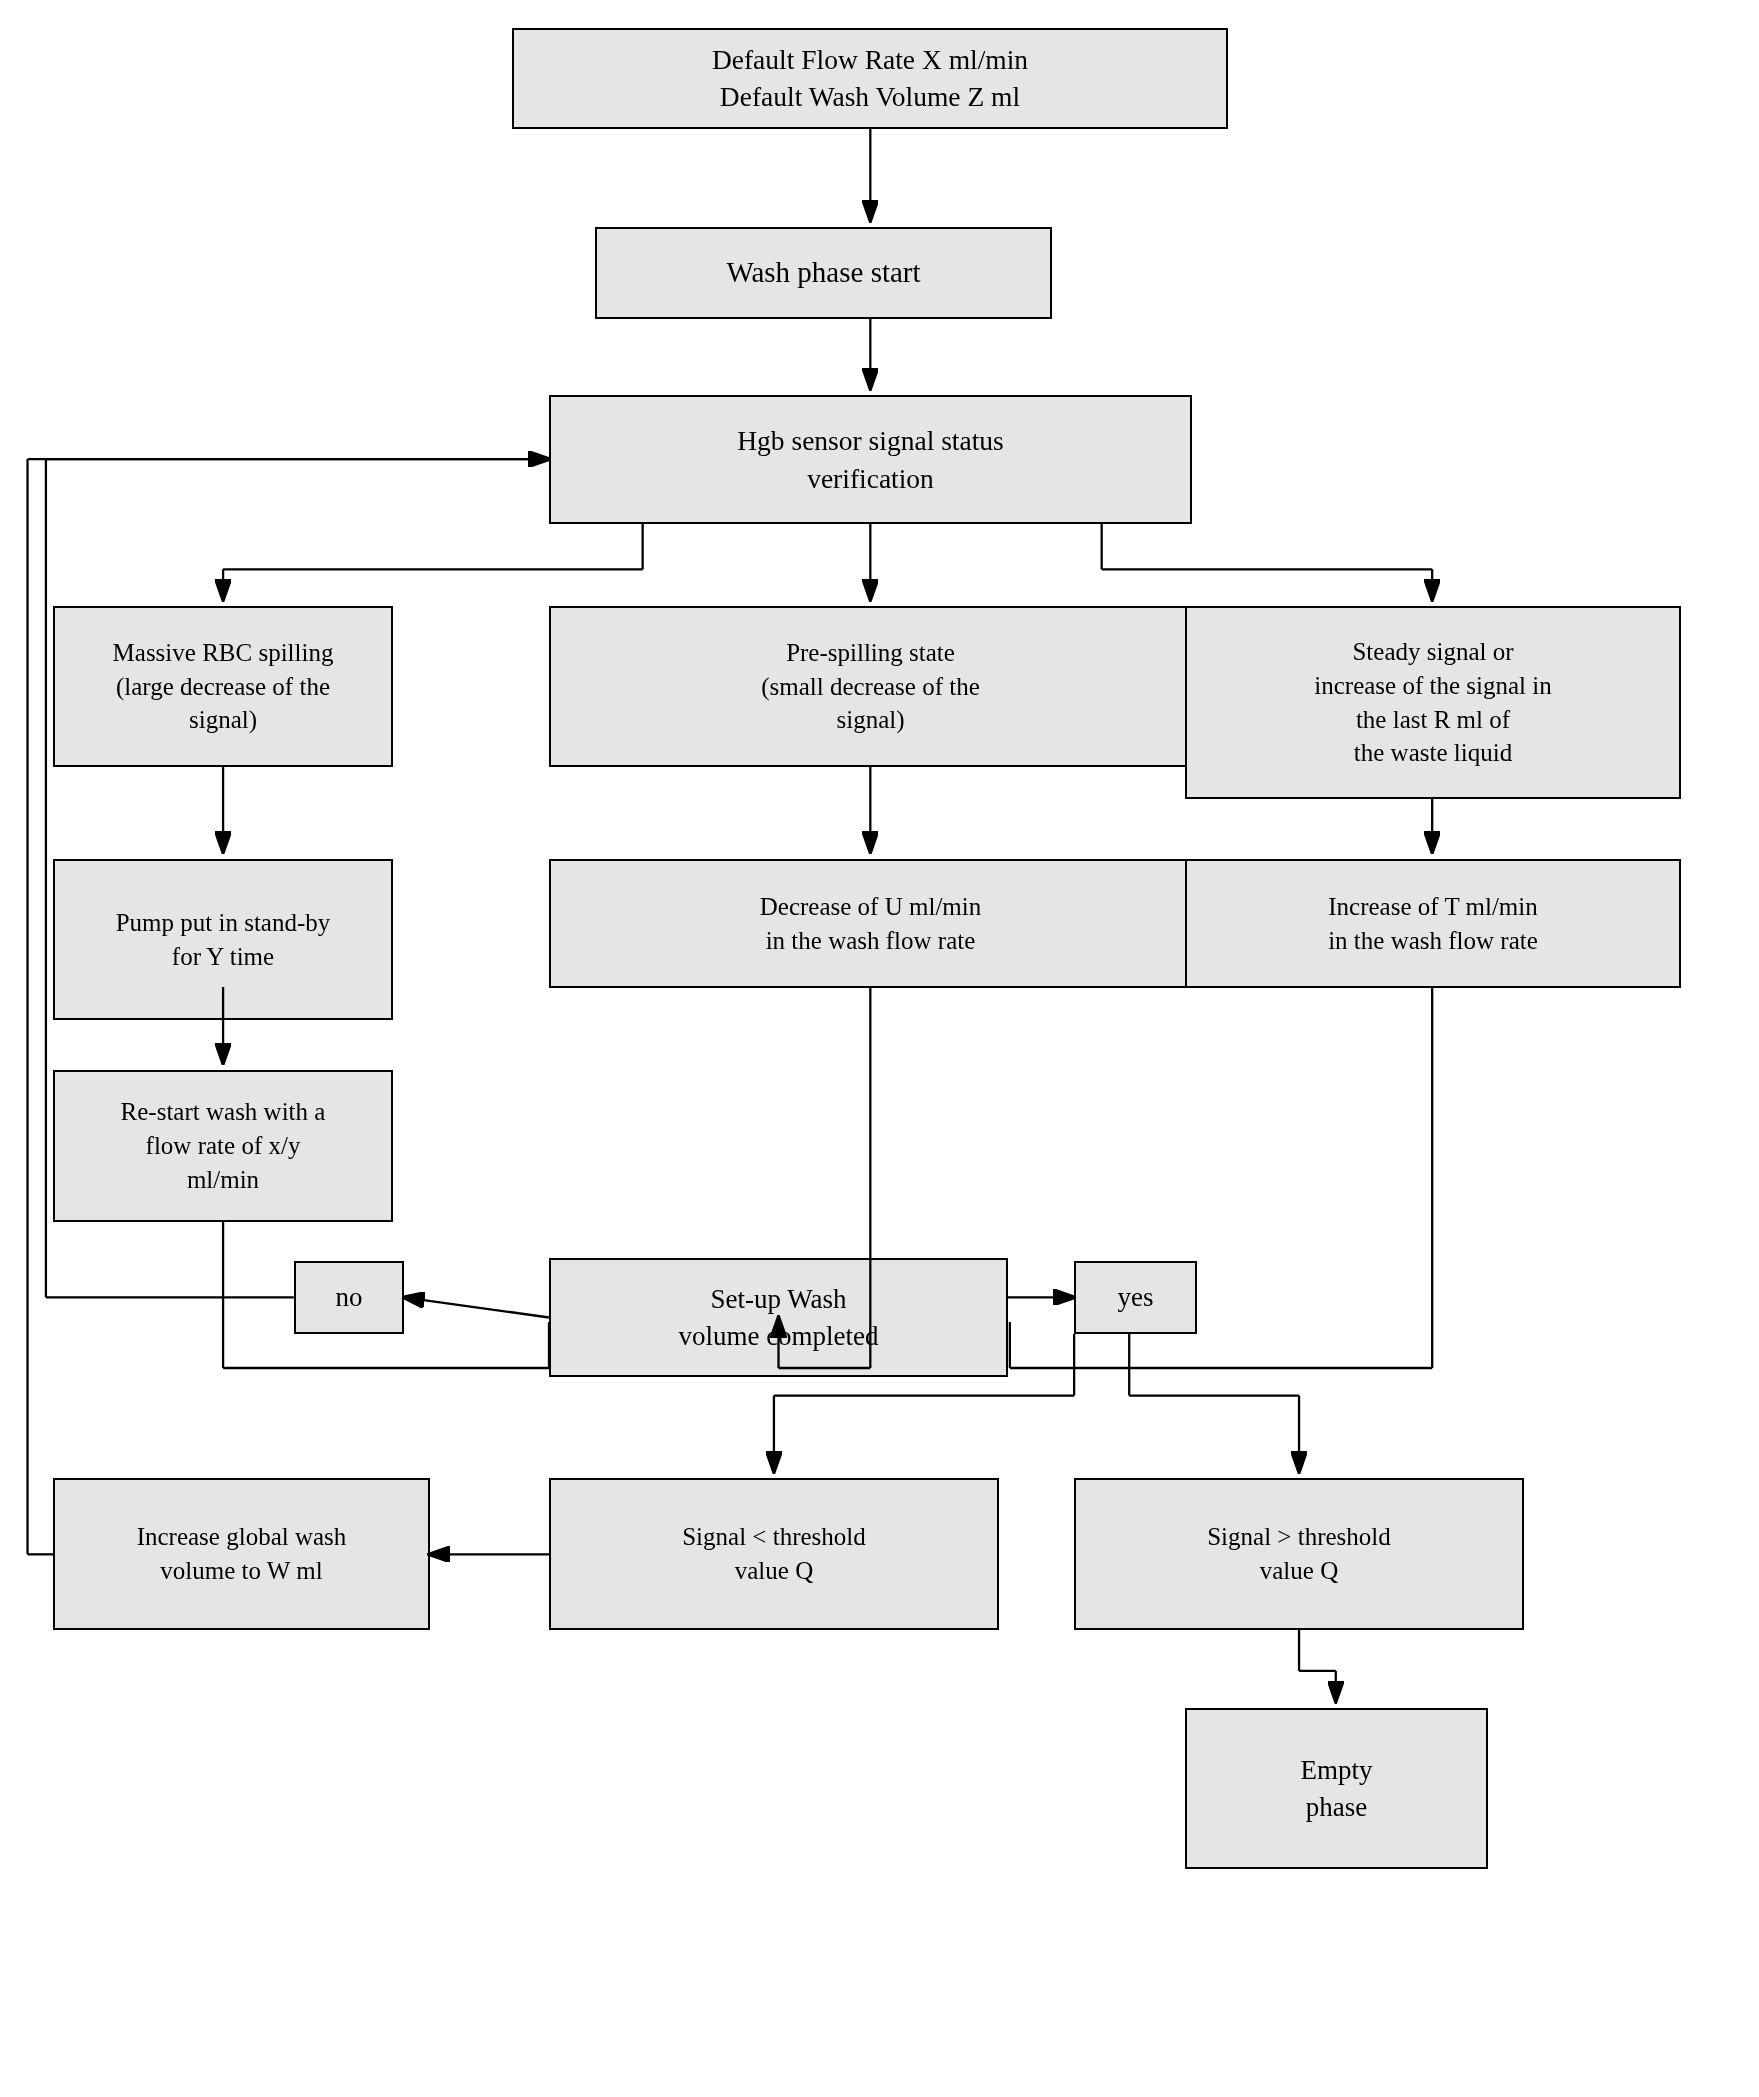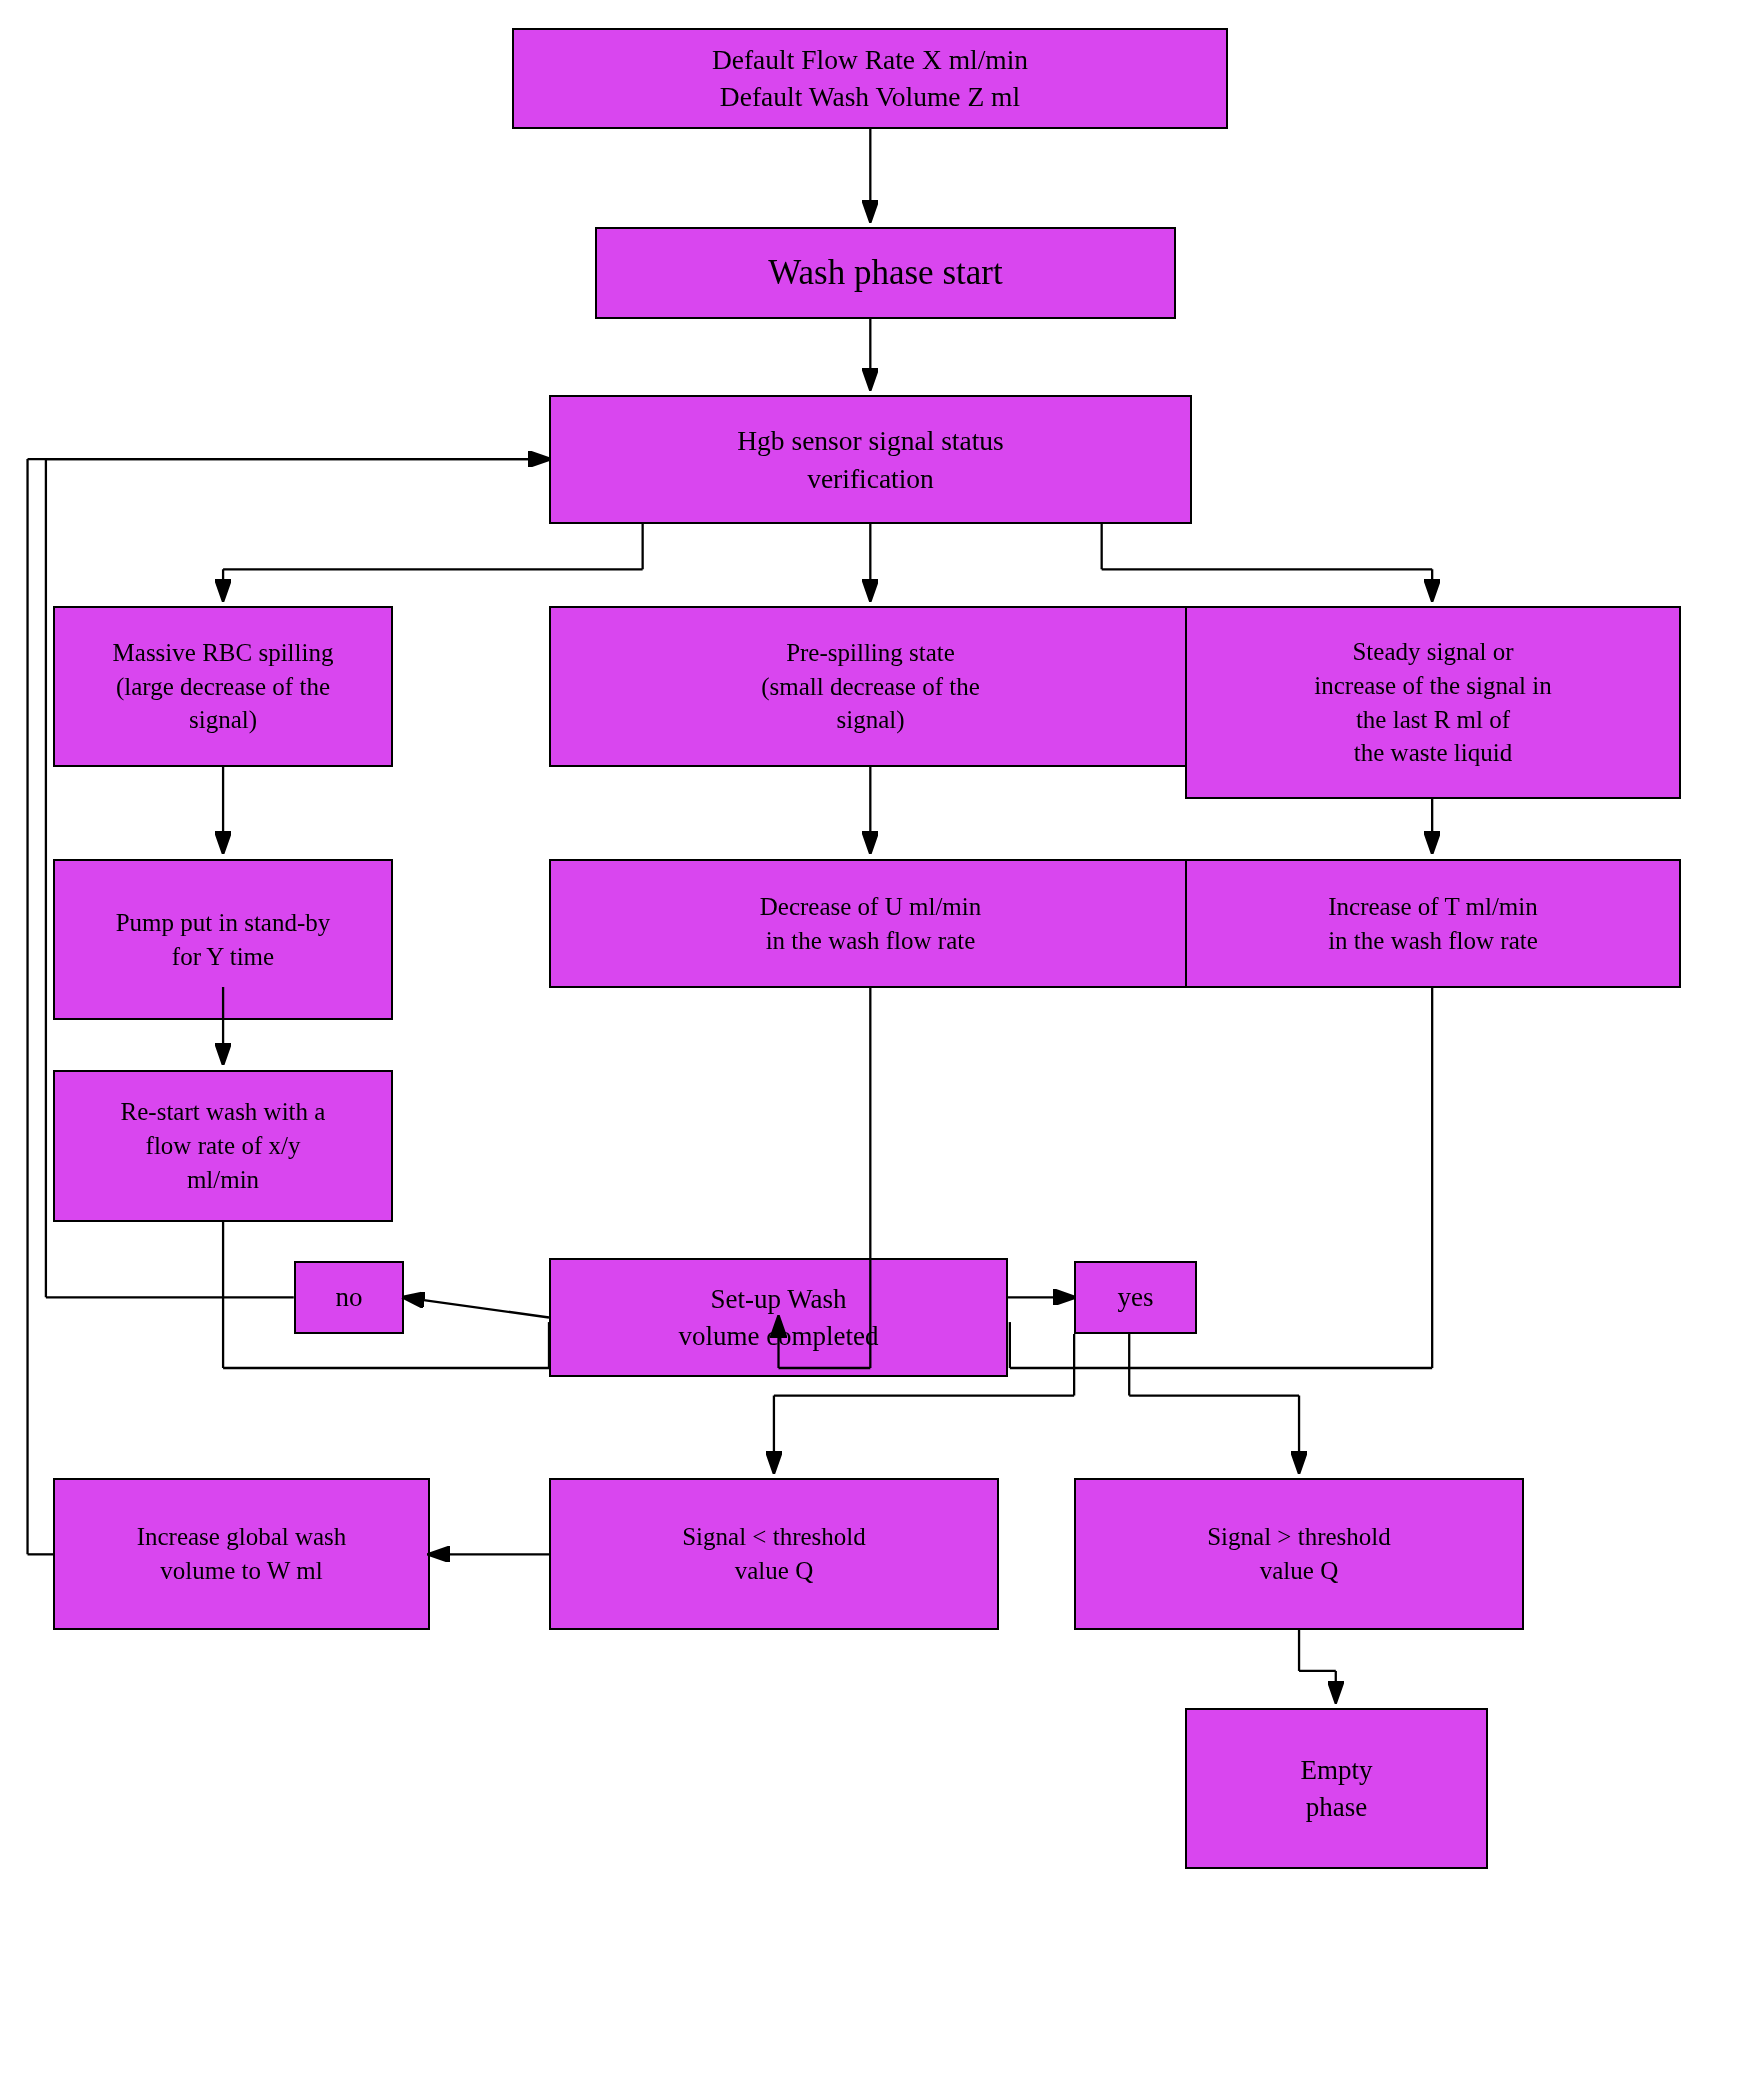--- a/index.html
+++ b/index.html
@@ -12,21 +12,21 @@
       overflow-x: hidden;
     }
     .diagram {
       position: relative;
       width: 1759px;
       height: 2097px;
     }
     .box {
       position: absolute;
       border: 2.3px solid #000;
-      background: #d946ef;
+      background: #e5e5e5;
       display: flex;
       align-items: center;
       justify-content: center;
       text-align: center;
       font-size: 26px;
       line-height: 1.35;
       padding: 9.2px 13px;
     }
     svg.arrows {
       position: absolute;
@@ -48,21 +48,21 @@
   </style>
 </head>
 <body>
 
 <div class="diagram">
 
   <div class="box" style="left:512px; top:27.5px; width:716px; height:101px; font-size:27.5px;">
     Default Flow Rate X ml/min<br>Default Wash Volume Z ml
   </div>
 
-  <div class="box" style="left:595px; top:227px; width:581px; height:92px; font-size:35px;">
+  <div class="box" style="left:595px; top:227px; width:457px; height:92px; font-size:29px;">
     Wash phase start
   </div>
 
   <div class="box" style="left:549px; top:395px; width:643px; height:129px; font-size:27.5px;">
     Hgb sensor signal status<br>verification
   </div>
 
   <div class="box" style="left:53px; top:606px; width:340px; height:161px; font-size:25px;">
     Massive RBC spilling<br>(large decrease of the<br>signal)
   </div>

